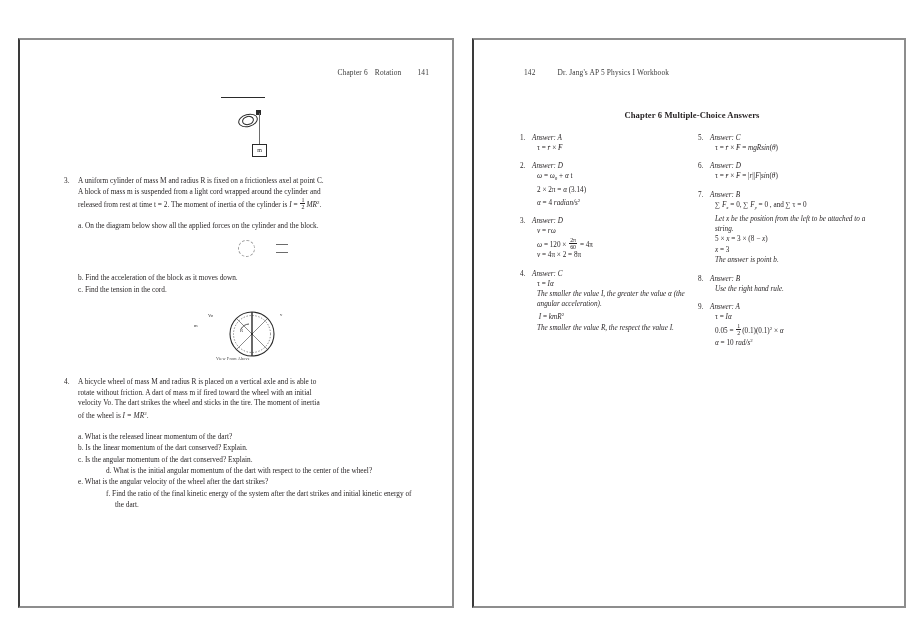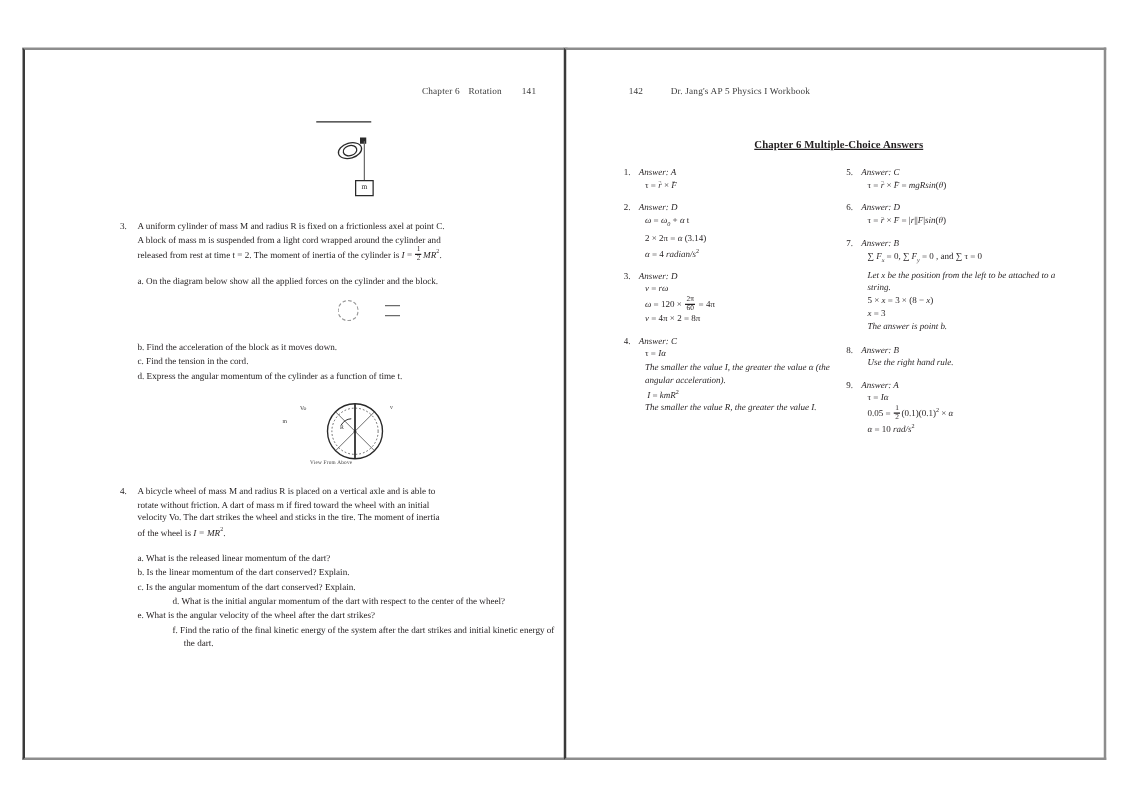--- a/index.html
+++ b/index.html
@@ -19,22 +19,22 @@
   }
   .page {
     position: absolute;
     background: #ffffff;
     border-top: 2px solid #8d8d8d;
     border-right: 2px solid #8d8d8d;
     border-bottom: 2px solid #8d8d8d;
     border-left: 2px solid #3a3a3a;
     box-sizing: border-box;
   }
-  #page-left  { left: 18px;  top: 38px; width: 436px; height: 570px; padding-left: 32px; }
-  #page-right { left: 451px; top: 38px; width: 434px; height: 570px; }
+  #page-left  { left: 18px;  top: 38px; width: 436px; height: 570px; }
+  #page-right { left: 472px; top: 38px; width: 434px; height: 570px; }
 
   .page-inner { position: relative; width: 100%; height: 100%; }
 
   
   .runhead {
     position: absolute;
     font-size: 7.4px;
     letter-spacing: .15px;
     white-space: nowrap;
     color: #3a3a3a;
@@ -184,21 +184,20 @@
     left: 42px;
     top: 50px;
     width: 352px;
   }
   .ans-title {
     text-align: center;
     font-weight: bold;
     font-size: 8.6px;
     margin-top: 20px;
     letter-spacing: .1px;
-    text-decoration: underline;
   }
   .ans-cols {
     display: flex;
     margin-top: 13px;
   }
   .ans-col { width: 50%; box-sizing: border-box; }
   .ans-col.col-l { padding-left: 4px; padding-right: 6px; }
   .ans-col.col-r { padding-left: 6px; }
 
   .ans-item { margin-bottom: 8px; }
@@ -287,21 +286,20 @@
         </div>
 
         <div class="fig-blank">
           <div class="dash-circle"></div>
           <div class="dash-square"></div>
         </div>
 
         <div class="sublist">
           <div class="si">b. Find the acceleration of the block as it moves down.</div>
           <div class="si">c. Find the tension in the cord.</div>
-          <div class="si">d. Express the angular momentum of the cylinder as a function of time t.</div>
         </div>
 
         <div class="fig-wheel">
           <div class="wheel-wrap">
             <svg width="56" height="50" viewBox="0 0 56 50">
               <circle cx="28" cy="25" r="22" fill="none" stroke="#2a2a2a" stroke-width="1.1"></circle>
               <circle cx="28" cy="25" r="18.5" fill="none" stroke="#2a2a2a" stroke-width="0.55" stroke-dasharray="1.4 1.6"></circle>
               <line x1="28" y1="3" x2="28" y2="47" stroke="#2a2a2a" stroke-width="1.4"></line>
               <line x1="28" y1="25" x2="12.5" y2="40.5" stroke="#2a2a2a" stroke-width="0.55"></line>
               <line x1="28" y1="25" x2="43.5" y2="40.5" stroke="#2a2a2a" stroke-width="0.55"></line>
@@ -396,21 +394,21 @@
 
             <div class="ans-item">
               <div class="ans-head">
                 <span class="an">4.</span>
                 <span>Answer: C</span>
               </div>
               <div class="ans-lines">
                 <div class="al">τ = <em>Iα</em></div>
                 <div class="al ital">The smaller the value I, the greater the value α (the angular acceleration).</div>
                 <div class="al">&nbsp;<em>I</em> = <em>kmR</em><sup class="sm">2</sup></div>
-                <div class="al ital">The smaller the value R, the greater the value I.</div>
+                <div class="al ital">The smaller the value R, the respect the value I.</div>
               </div>
             </div>
 
           </div>
 
           <div class="ans-col col-r">
 
             <div class="ans-item">
               <div class="ans-head">
                 <span class="an">5.</span>

